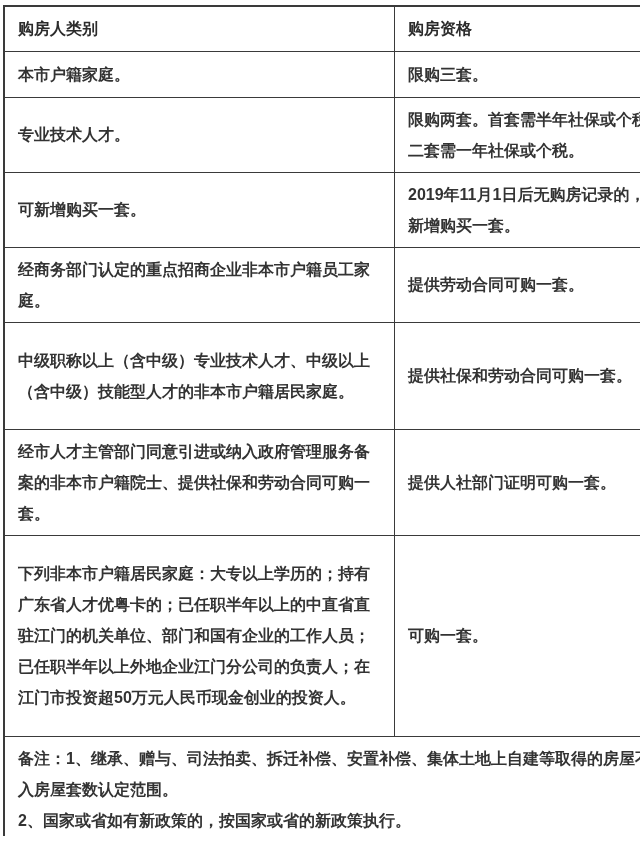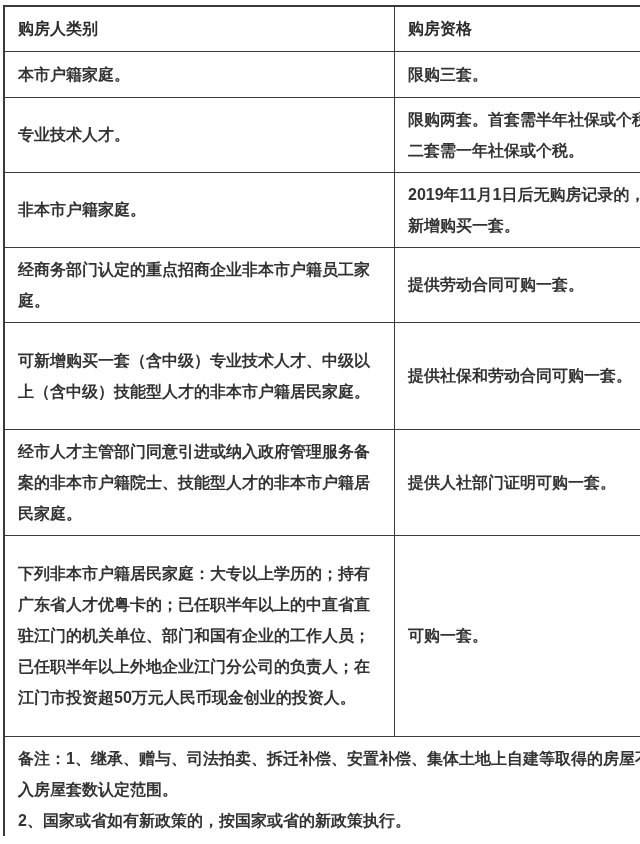--- a/index.html
+++ b/index.html
@@ -80,33 +80,33 @@
     <tbody id="table-body">
         <tr>
     <td class="col-cat">本市户籍家庭。</td>
     <td class="col-qual">限购三套。</td>
   </tr>
         <tr>
     <td class="col-cat">专业技术人才。</td>
     <td class="col-qual">限购两套。首套需半年社保或个税，二套需一年社保或个税。</td>
   </tr>
         <tr>
-    <td class="col-cat">非本市户籍家庭。</td>
+    <td class="col-cat">可新增购买一套。</td>
     <td class="col-qual">2019年11月1日后无购房记录的，可新增购买一套。</td>
   </tr>
         <tr>
     <td class="col-cat">经商务部门认定的重点招商企业非本市户籍员工家庭。</td>
     <td class="col-qual">提供劳动合同可购一套。</td>
   </tr>
         <tr>
-    <td class="col-cat">可新增购买一套（含中级）专业技术人才、中级以上（含中级）技能型人才的非本市户籍居民家庭。</td>
+    <td class="col-cat">中级职称以上（含中级）专业技术人才、中级以上（含中级）技能型人才的非本市户籍居民家庭。</td>
     <td class="col-qual">提供社保和劳动合同可购一套。</td>
   </tr>
         <tr>
-    <td class="col-cat">经市人才主管部门同意引进或纳入政府管理服务备案的非本市户籍院士、技能型人才的非本市户籍居民家庭。</td>
+    <td class="col-cat">经市人才主管部门同意引进或纳入政府管理服务备案的非本市户籍院士、提供社保和劳动合同可购一套。</td>
     <td class="col-qual">提供人社部门证明可购一套。</td>
   </tr>
         <tr>
     <td class="col-cat">下列非本市户籍居民家庭：大专以上学历的；持有广东省人才优粤卡的；已任职半年以上的中直省直驻江门的机关单位、部门和国有企业的工作人员；已任职半年以上外地企业江门分公司的负责人；在江门市投资超50万元人民币现金创业的投资人。</td>
     <td class="col-qual">可购一套。</td>
   </tr>
       </tbody>
 
     <tfoot>
       <tr>

